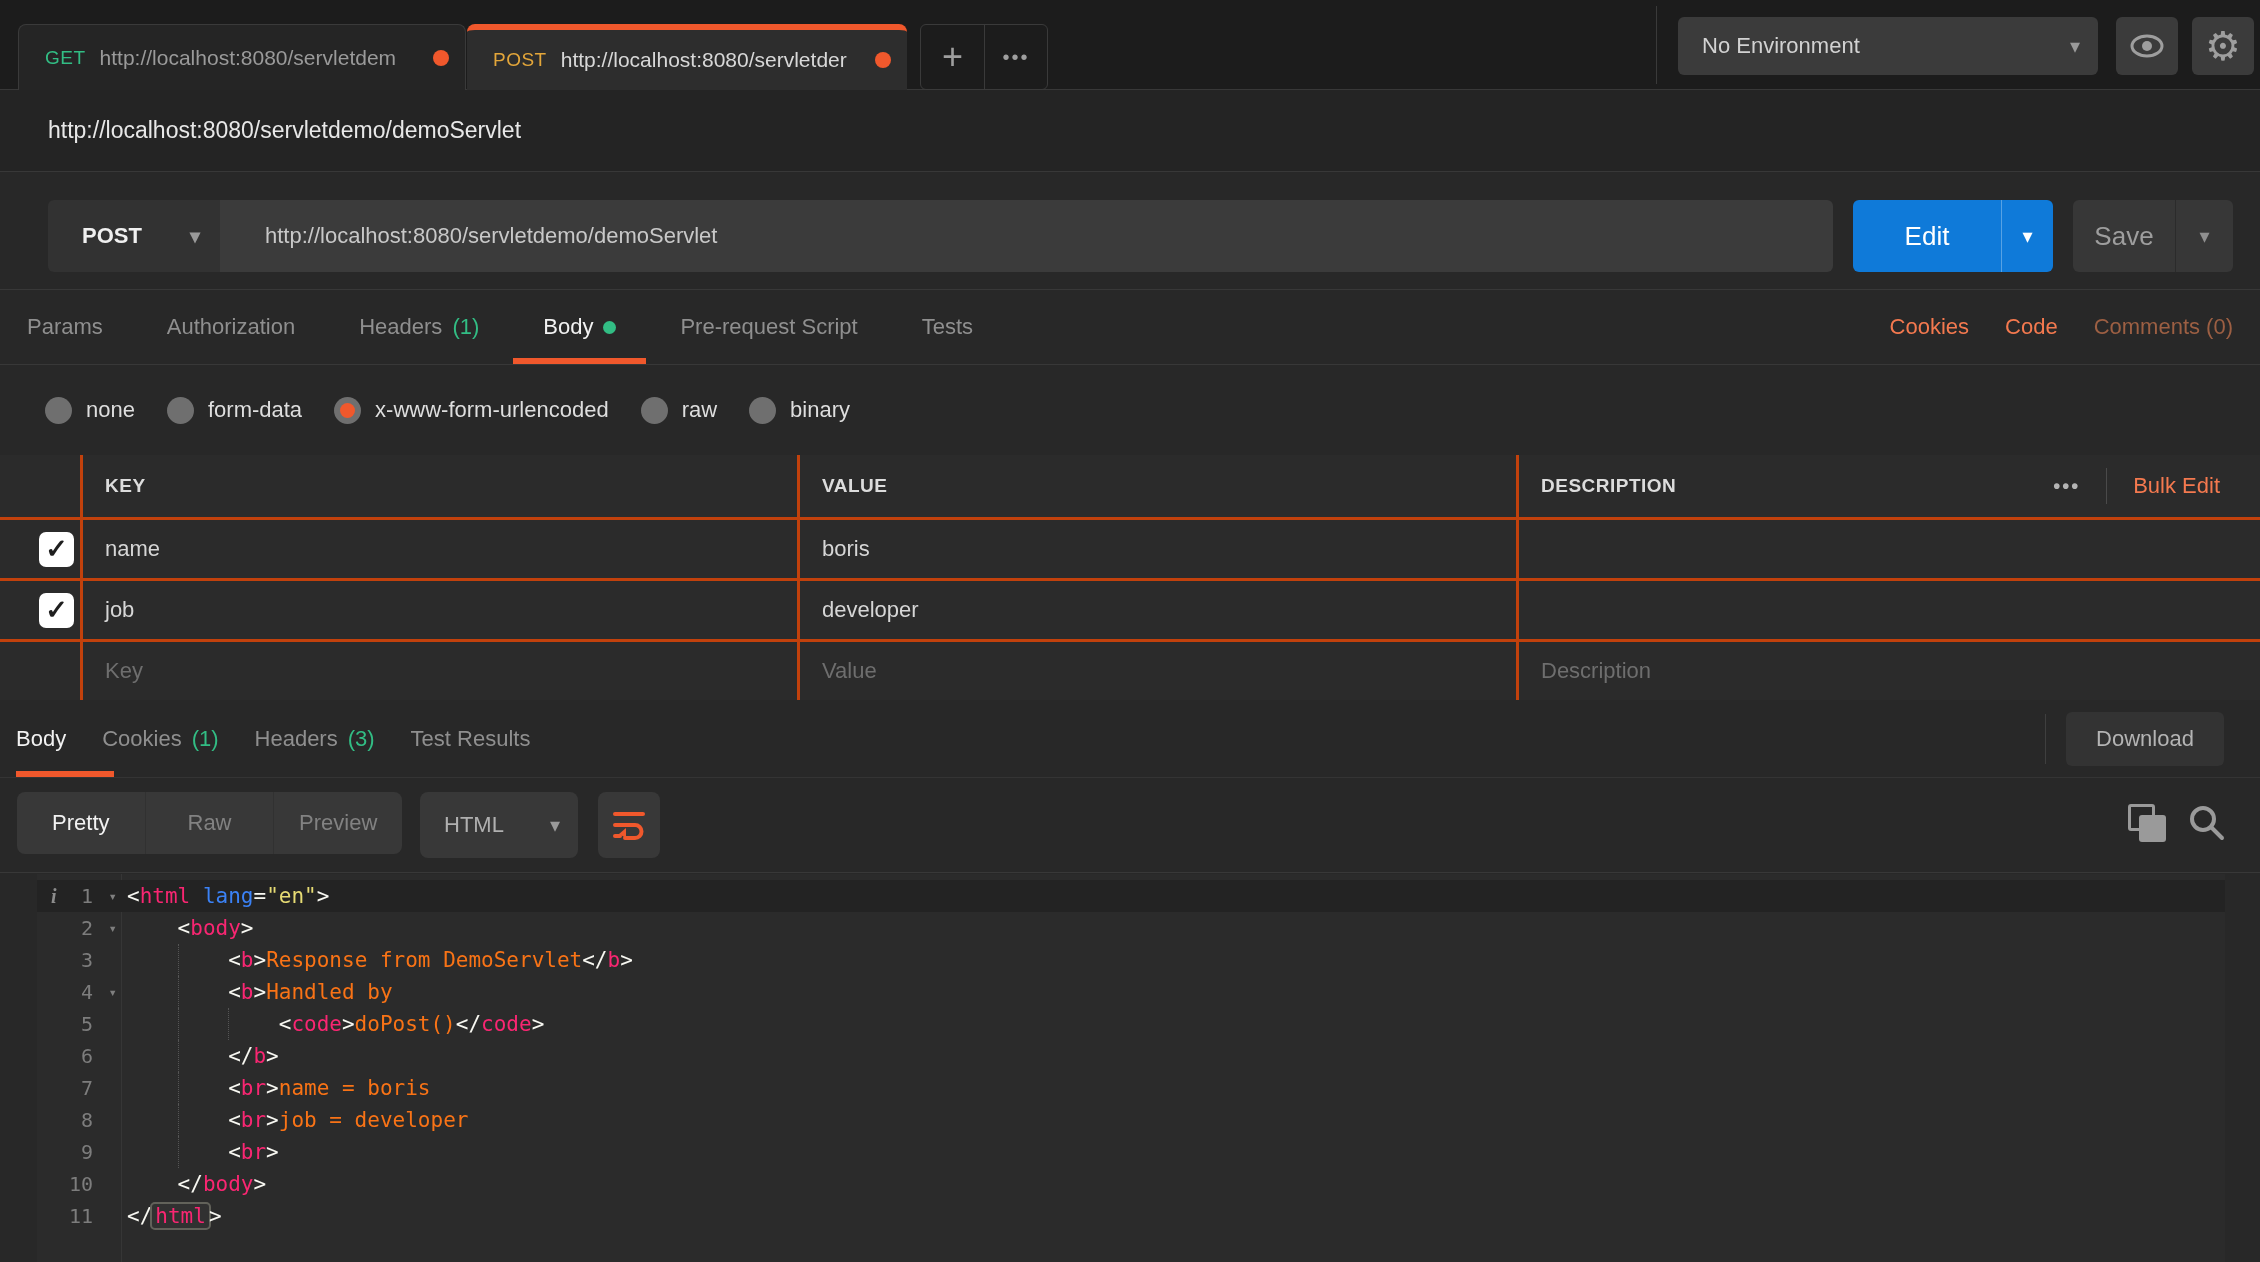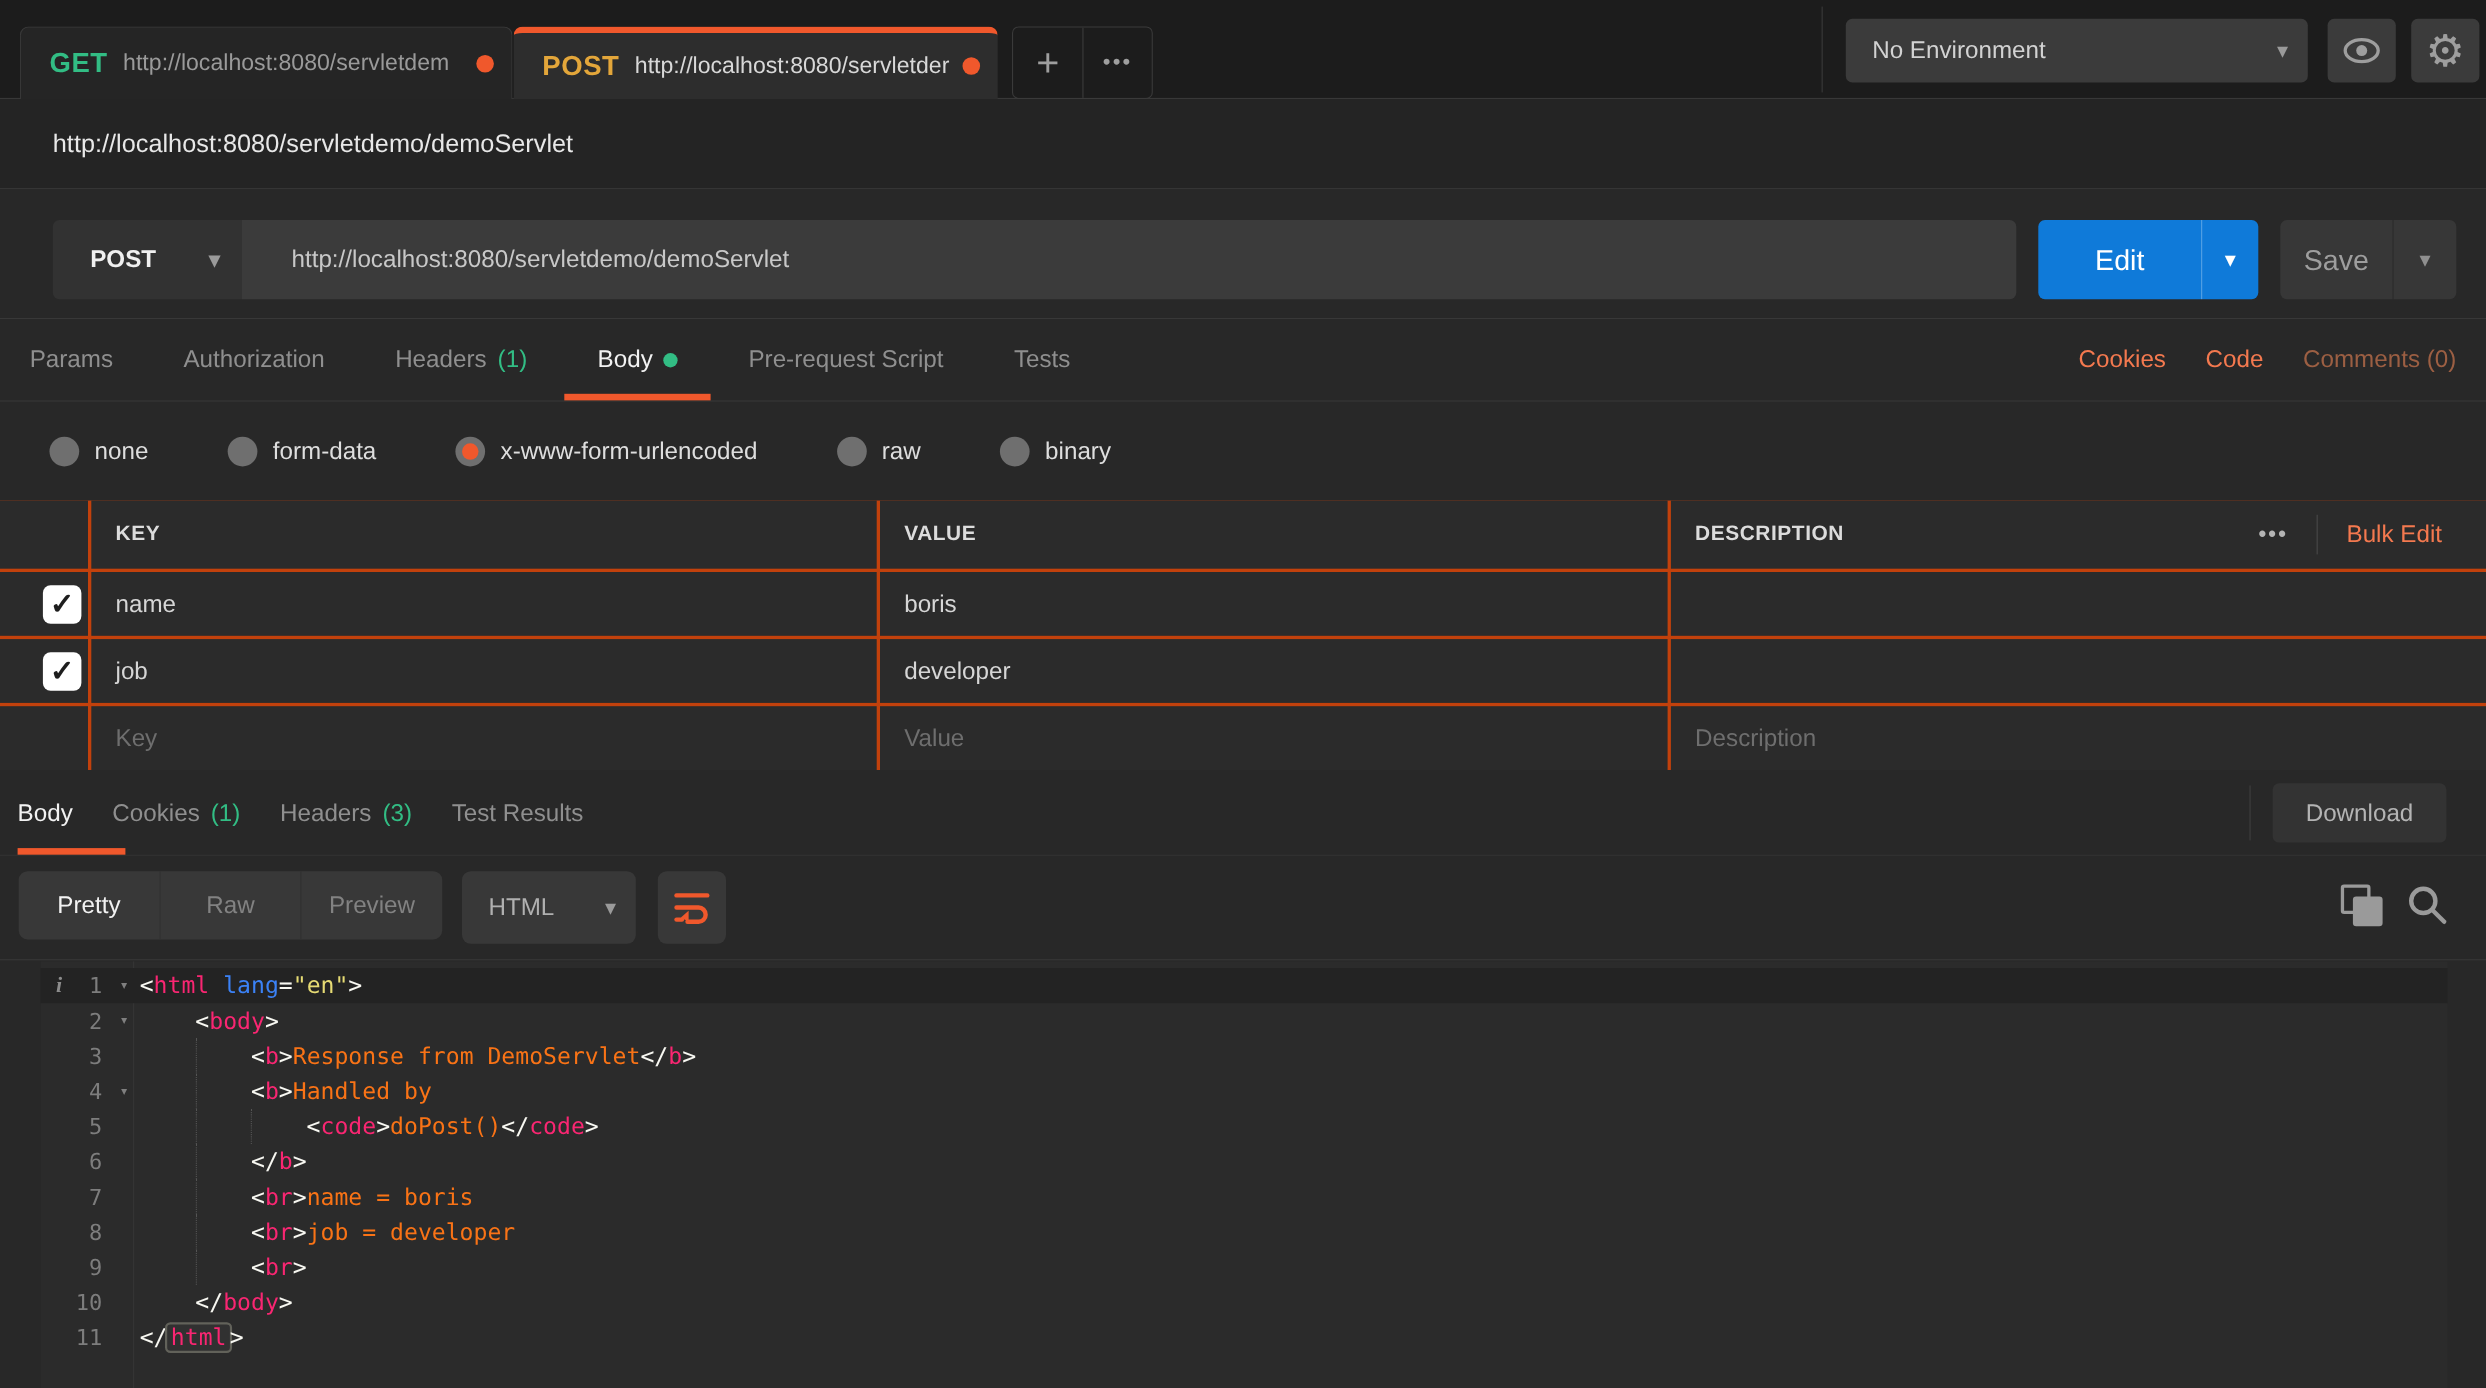--- a/index.html
+++ b/index.html
@@ -5,21 +5,21 @@
   :root{
     --accent:#f0582c; --green:#32bd84; --blue:#0f7ad9; --yellow:#e3a63a; --link:#f4794f;
   }
   *{box-sizing:border-box; margin:0; padding:0;}
   html,body{width:2260px; height:1262px; background:#282828; font-family:"Liberation Sans",sans-serif; overflow:hidden; position:relative;}
   .abs{position:absolute;}
 
   
   .topbar{left:0; top:0; width:2260px; height:90px; background:#1c1c1c; border-bottom:1px solid #383838;}
   .reqtab{position:absolute; top:24px; height:66px; display:flex; align-items:center; padding:0 16px 0 26px; border-radius:8px 8px 0 0; font-size:21px; cursor:pointer;}
-  .reqtab .method{font-weight:bold; font-size:25px; margin-right:14px; letter-spacing:.5px;}
+  .reqtab .method{font-weight:normal; font-size:19px; margin-right:14px; letter-spacing:.5px;}
   .reqtab .taburl{flex:1; overflow:hidden; white-space:nowrap;}
   .tab-get{left:18px; width:448px; background:#252525; border:1px solid #3a3a3a; border-bottom:none;}
   .tab-get .method{color:var(--green);}
   .tab-get .taburl{color:#9a9a9a;}
   .tab-post{left:467px; width:440px; background:#2d2d2d; border-top:6px solid var(--accent);}
   .tab-post .method{color:var(--yellow);}
   .tab-post .taburl{color:#d8d8d8;}
   .mod-dot{width:16px; height:16px; border-radius:50%; background:var(--accent); margin-left:10px; flex:none;}
   .newtab-group{left:920px; top:24px; height:66px; display:flex; border:1px solid #3a3a3a; border-radius:6px; overflow:hidden;}
   .newtab-group .tbtn{width:63px; display:flex; align-items:center; justify-content:center; color:#9e9e9e; cursor:pointer;}
@@ -56,21 +56,21 @@
   .rtab{position:relative; height:100%; display:flex; align-items:center; gap:10px; color:#8f8f8f; font-size:22px; cursor:pointer;}
   .rtab .count{color:var(--green);}
   .rtab.active{color:#f2f2f2;}
   .rtab.active::after{content:''; position:absolute; bottom:0; left:-30px; right:-30px; height:6px; background:var(--accent);}
   .green-dot{width:13px; height:13px; border-radius:50%; background:var(--green);}
   .rlinks{position:absolute; right:27px; top:0; height:100%; display:flex; gap:36px; align-items:center; font-size:22px;}
   .rlink{color:var(--link); cursor:pointer;}
   .rlink.muted{color:#9c5f43;}
 
   
-  .radio-row{left:0; top:365px; width:2260px; height:90px; display:flex; align-items:center; padding-left:45px; gap:72px;}
+  .radio-row{left:0; top:365px; width:2260px; height:90px; display:flex; align-items:center; padding-left:45px; gap:32px;}
   .radio-item{display:flex; align-items:center; gap:14px; cursor:pointer;}
   .radio{width:27px; height:27px; border-radius:50%; background:#6f6f6f; position:relative; flex:none;}
   .radio-dot{position:absolute; left:6px; top:6px; width:15px; height:15px; border-radius:50%; background:var(--accent);}
   .radio-label{color:#dedede; font-size:22px;}
 
   
   .kv-table{left:0; top:455px; width:2260px; height:245px; display:grid; grid-template-columns:80px 714px 716px 1fr; grid-template-rows:62px 58px 58px 58px; gap:3px; background:#c2410c;}
   .cell{background:#2b2b2b; display:flex; align-items:center;}
   .hcell{padding-left:22px; color:#dcdcdc; font-size:19px; font-weight:bold; letter-spacing:.5px;}
   .desc-head{padding-right:40px;}

